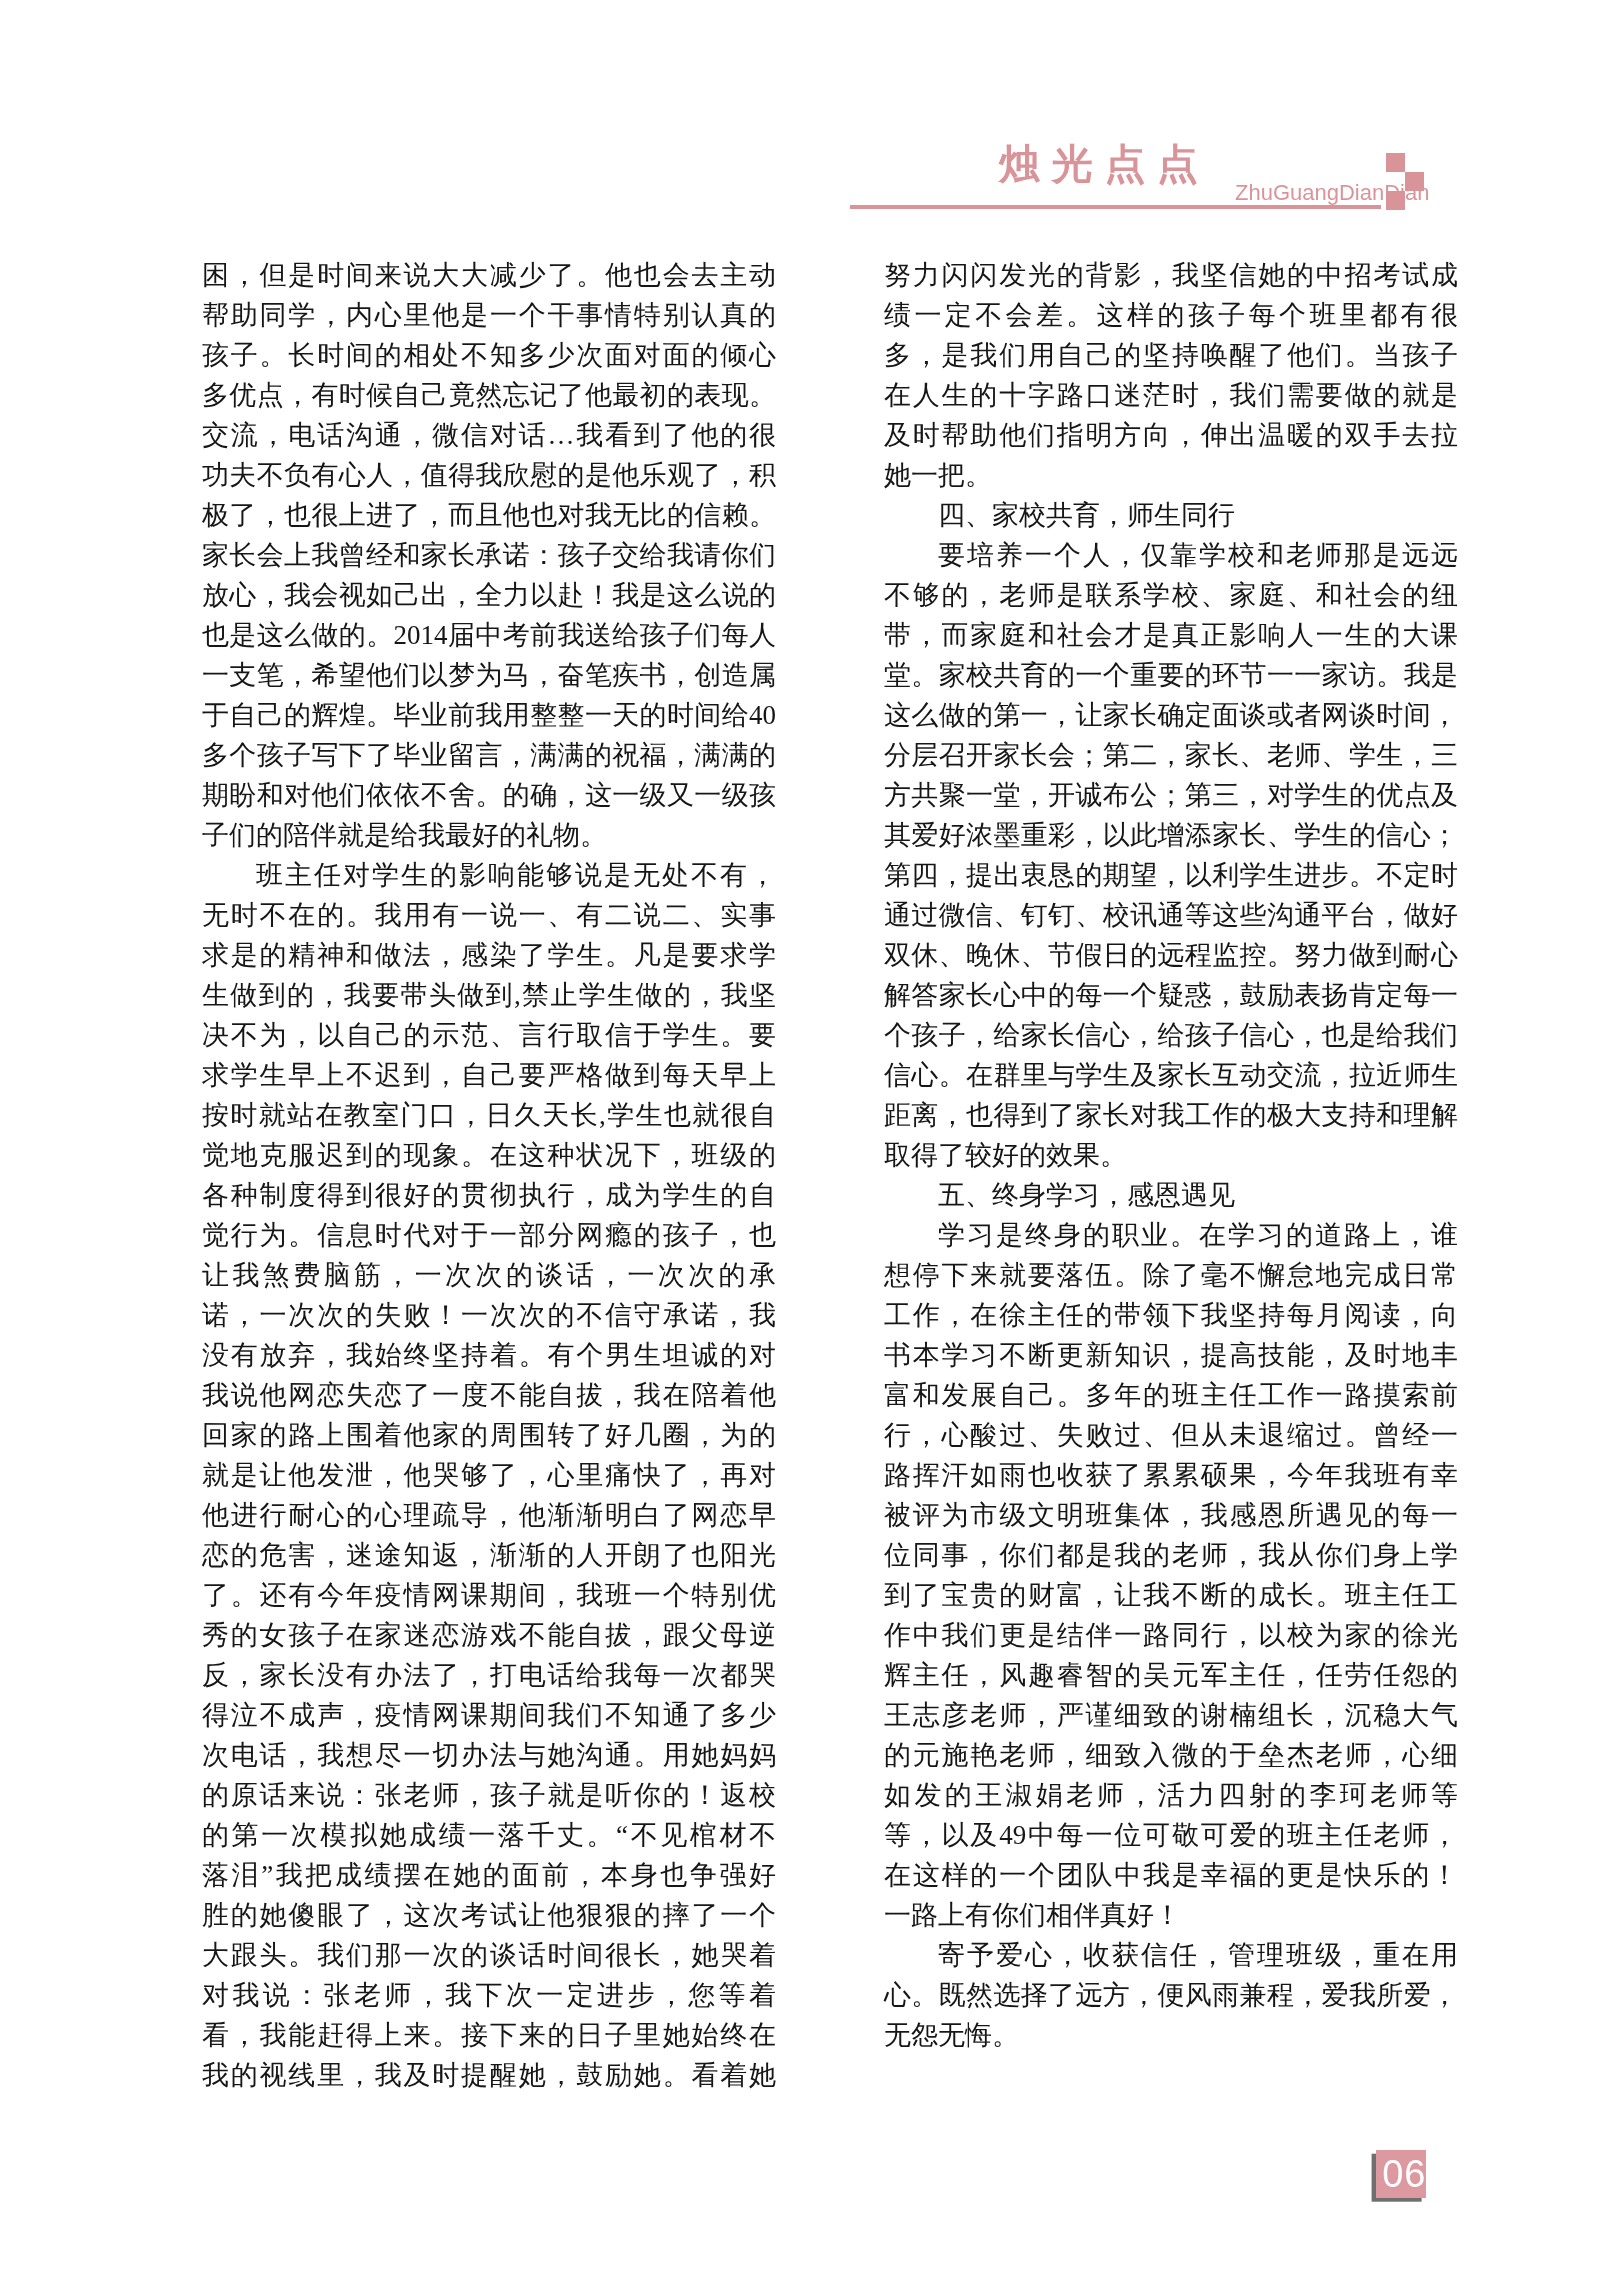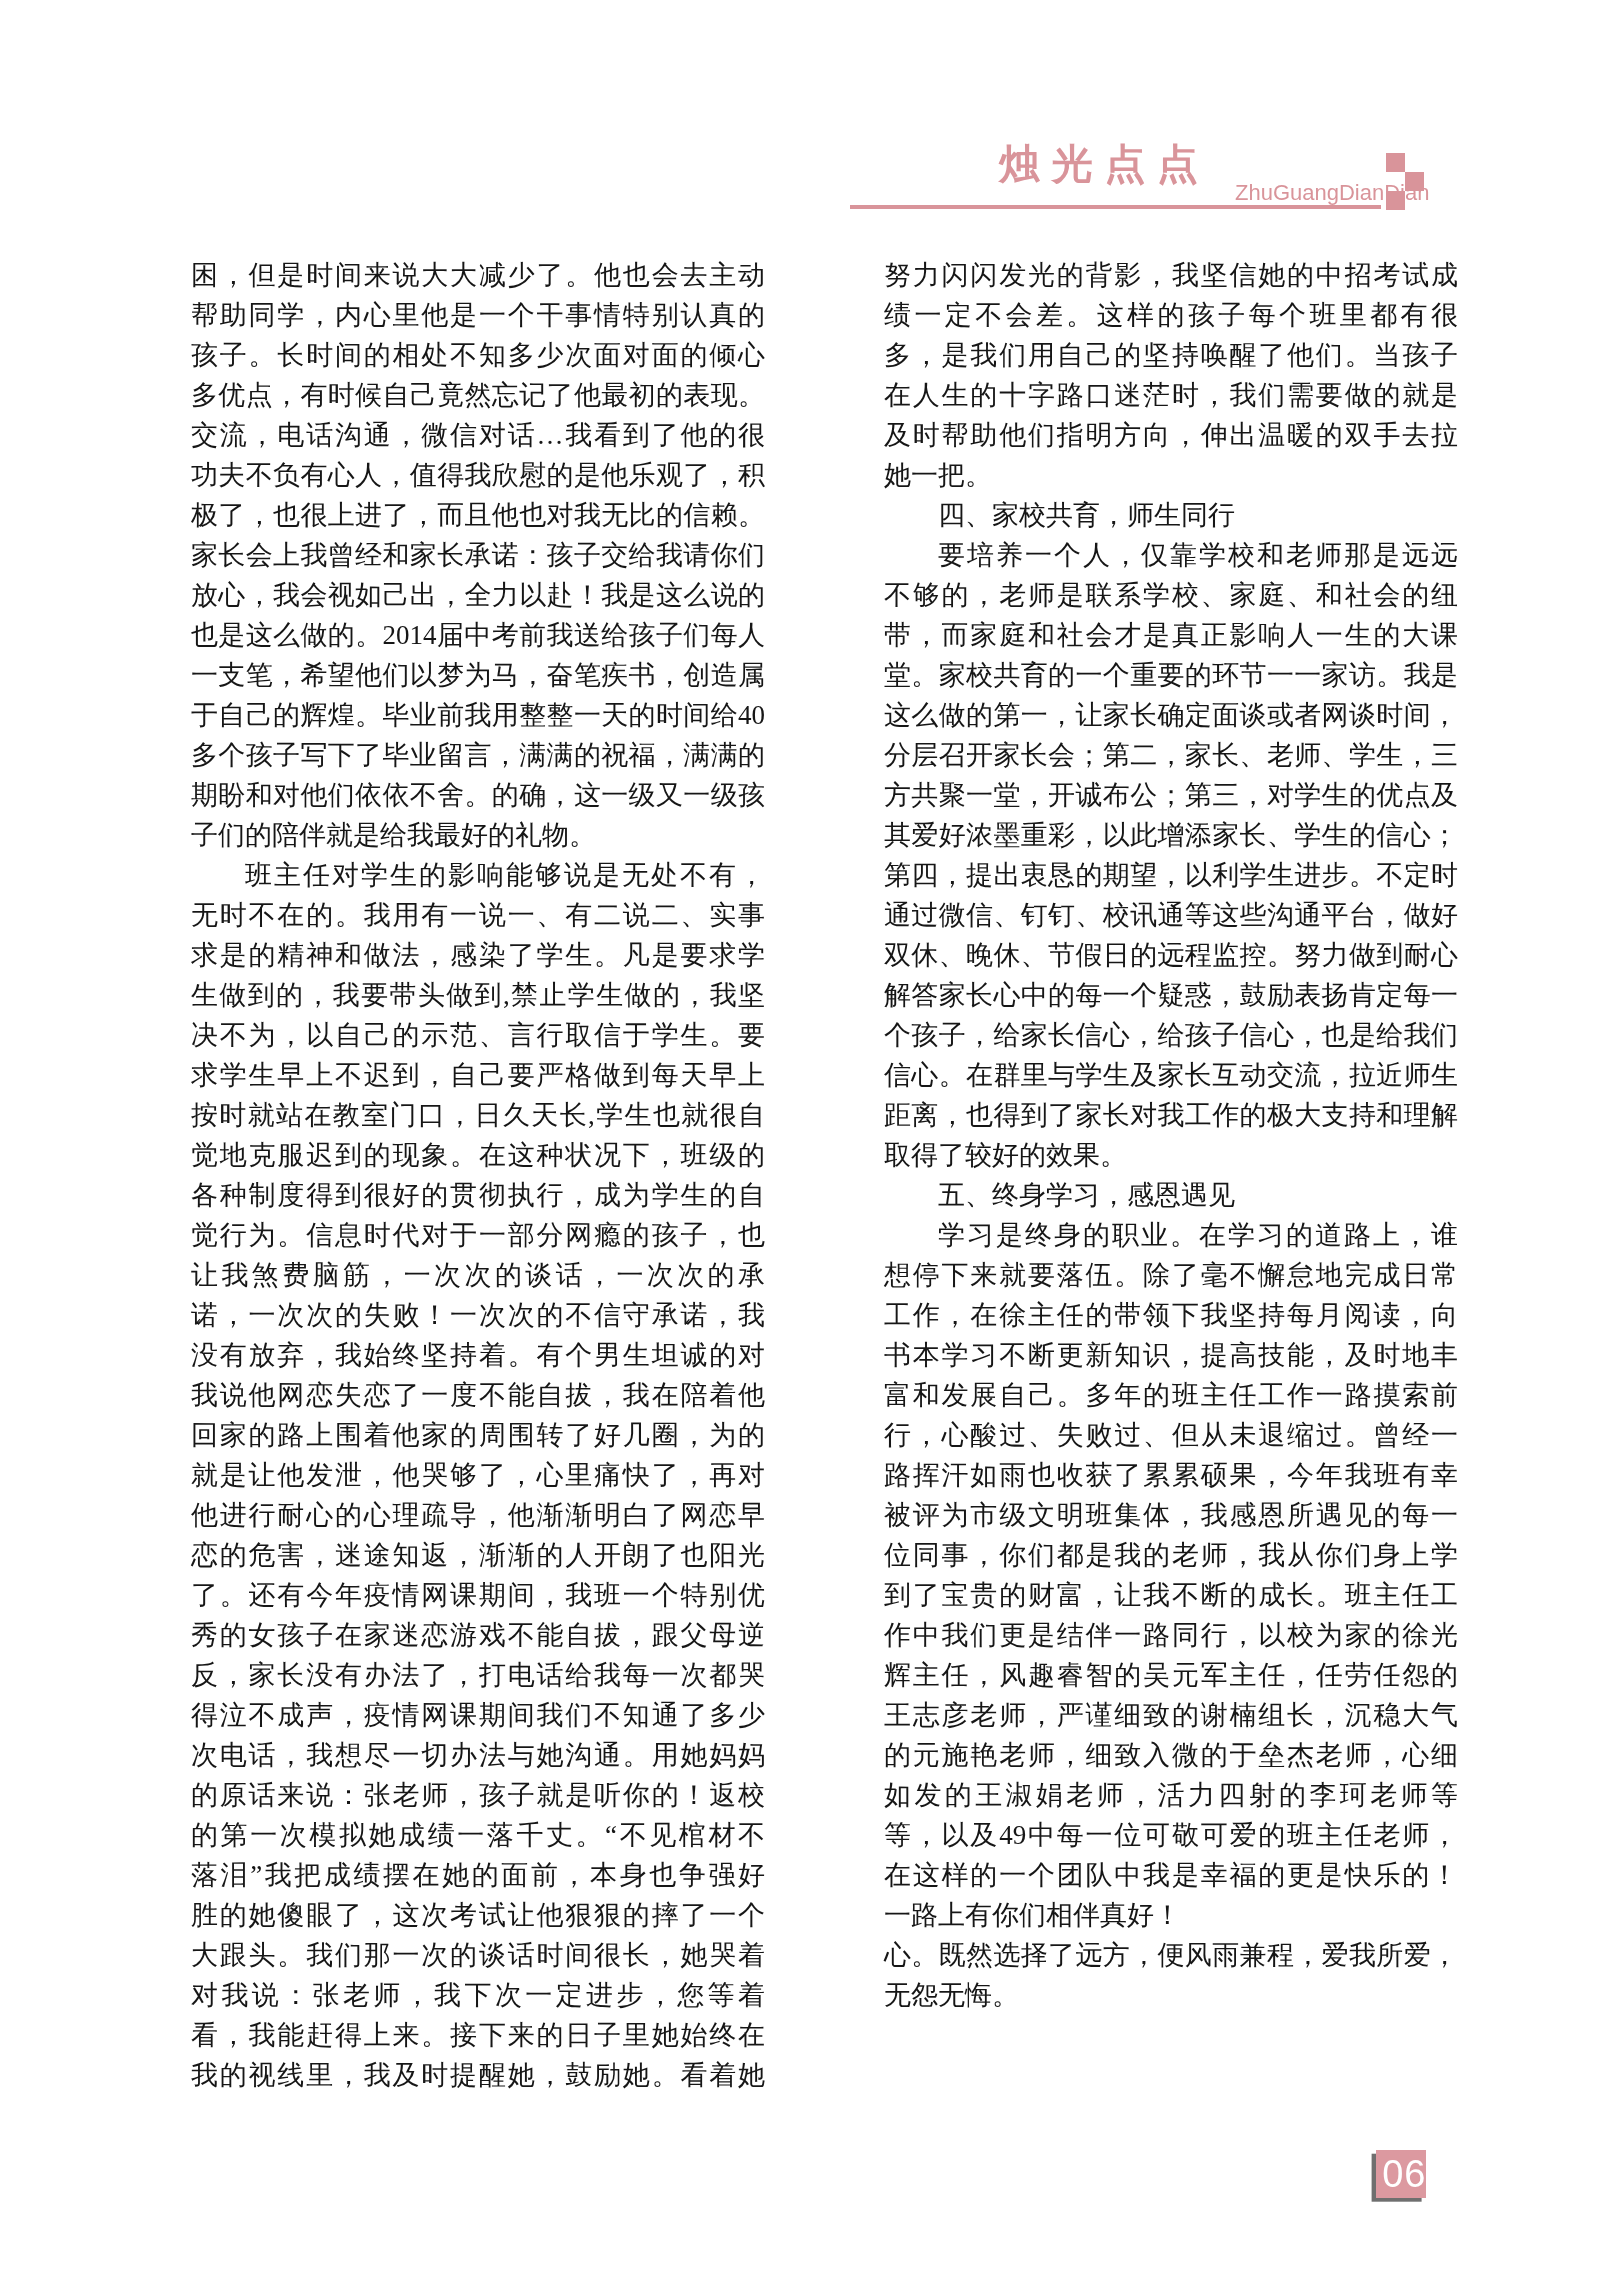--- a/index.html
+++ b/index.html
@@ -36,21 +36,21 @@
   .deco-square{position:absolute;width:19px;height:19px;background:var(--accent);}
   .deco-square.s1{left:1386px;top:153px;}
   .deco-square.s2{left:1405px;top:172px;}
   .deco-square.s3{left:1386px;top:191px;}
 
   
   .column{
     position:absolute;top:255px;width:574px;
     font-size:27px;line-height:40px;color:var(--text-color);
   }
-  .col-left{left:191px;}
+  .col-left{left:202px;}
   .col-right{left:850px;margin-left:34px;}
   .line{
     text-align:justify;
     text-align-last:justify;
     min-height:40px;
   }
   .line.end{text-align-last:left;}
   .line.heading{text-align-last:left;text-indent:2em;}
   .line.start{text-indent:2em;}
 
@@ -168,20 +168,21 @@
         <div class="line body">位同事，你们都是我的老师，我从你们身上学</div>
         <div class="line body">到了宝贵的财富，让我不断的成长。班主任工</div>
         <div class="line body">作中我们更是结伴一路同行，以校为家的徐光</div>
         <div class="line body">辉主任，风趣睿智的吴元军主任，任劳任怨的</div>
         <div class="line body">王志彦老师，严谨细致的谢楠组长，沉稳大气</div>
         <div class="line body">的元施艳老师，细致入微的于垒杰老师，心细</div>
         <div class="line body">如发的王淑娟老师，活力四射的李珂老师等</div>
         <div class="line body">等，以及49中每一位可敬可爱的班主任老师，</div>
         <div class="line body">在这样的一个团队中我是幸福的更是快乐的！</div>
         <div class="line end">一路上有你们相伴真好！</div>
+        <div class="line start">寄予爱心，收获信任，管理班级，重在用</div>
         <div class="line body">心。既然选择了远方，便风雨兼程，爱我所爱，</div>
         <div class="line end">无怨无悔。</div>
       </div>
   </div>
 
   <div class="page-number-badge">
     <span>06</span>
   </div>
 
 </div>

